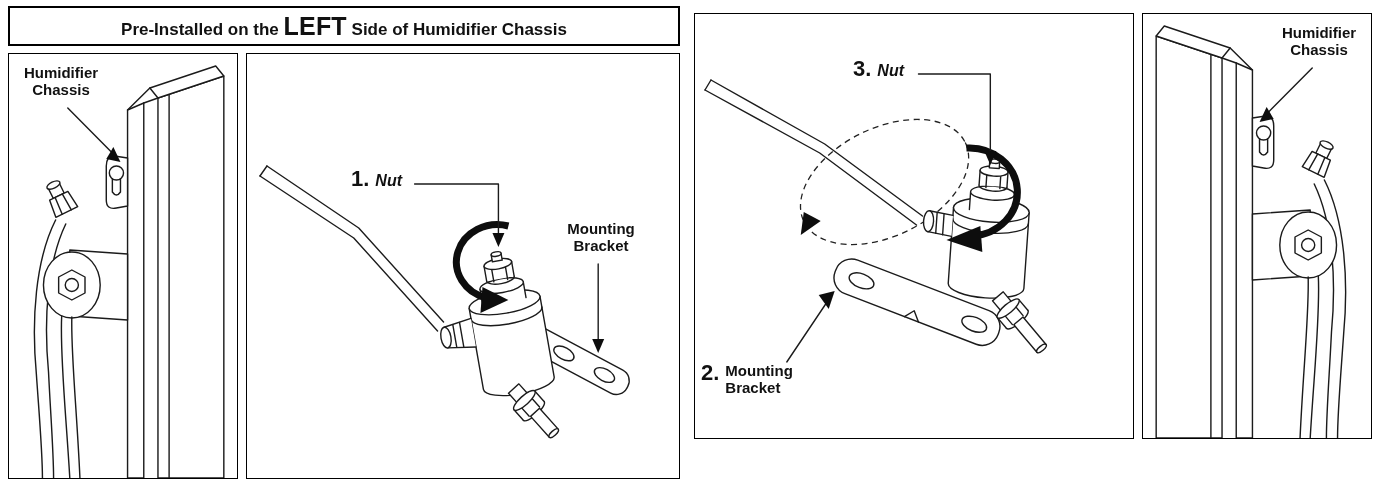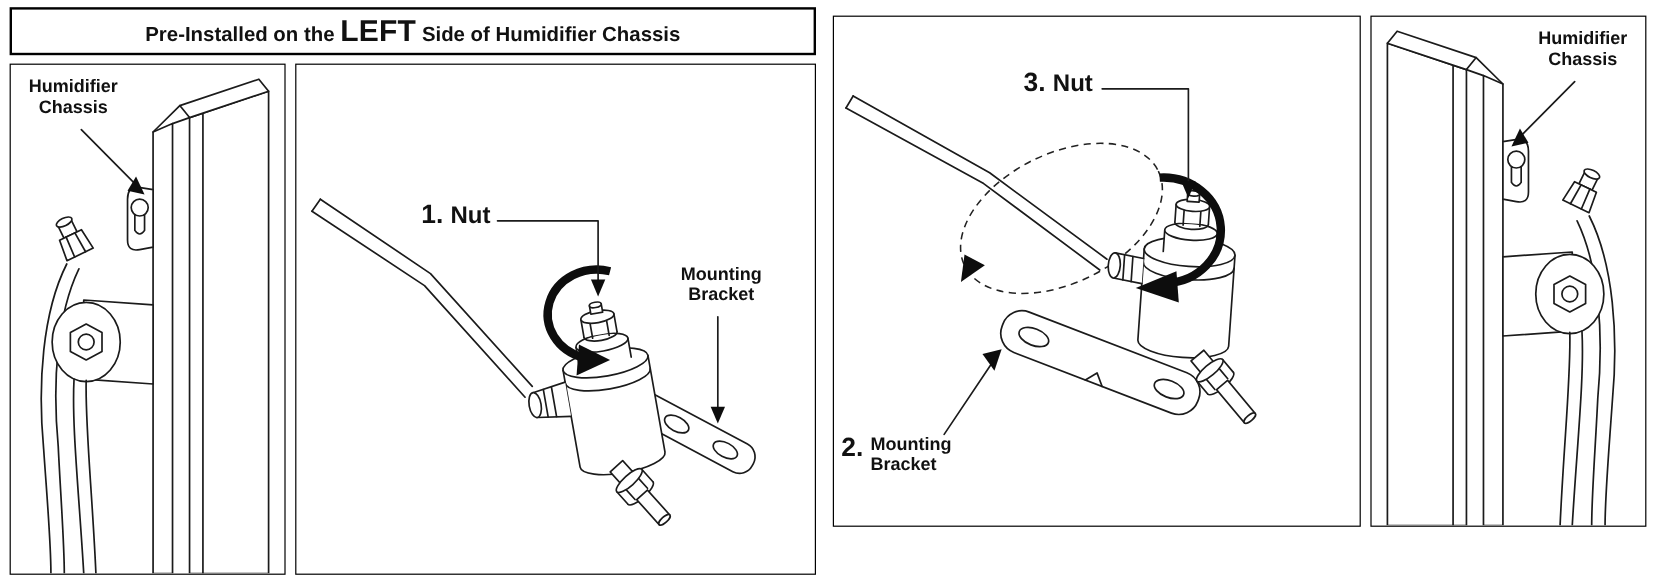--- a/index.html
+++ b/index.html
@@ -18,21 +18,21 @@
   .art { position:absolute; inset:0; width:100%; height:100%; }
   .art .fw { fill:#fff; stroke:#1b1b1b; stroke-width:1.4; stroke-linecap:round; stroke-linejoin:round; }
   .art .ln { fill:none; stroke:#1b1b1b; stroke-width:1.4; stroke-linecap:round; stroke-linejoin:round; }
   .art .solid { fill:#0d0d0d; stroke:none; }
   .art .thick { fill:none; stroke:#0d0d0d; stroke-width:7; stroke-linecap:butt; }
   .art .dash { fill:none; stroke:#222; stroke-width:1.3; stroke-dasharray:6 4.5; }
   .lbl { position:absolute; font-weight:bold; color:#111; z-index:2; }
   .lbl-2line { font-size:15px; line-height:17px; text-align:center; }
   .step { display:flex; align-items:baseline; gap:6px; white-space:nowrap; }
   .step-num { font-size:22px; }
-  .step-lbl { font-size:20px; }
+  .step-lbl { font-size:16px;font-style:italic; }
   .step2 { display:flex; align-items:flex-start; gap:6px; }
   .step2 .lines { font-size:15px; line-height:17px; text-align:left; padding-top:2px; }
 </style>
 </head>
 <body>
 
 <div class="figure">
 
   <section class="panel pleft">
     <div class="panel-title">

